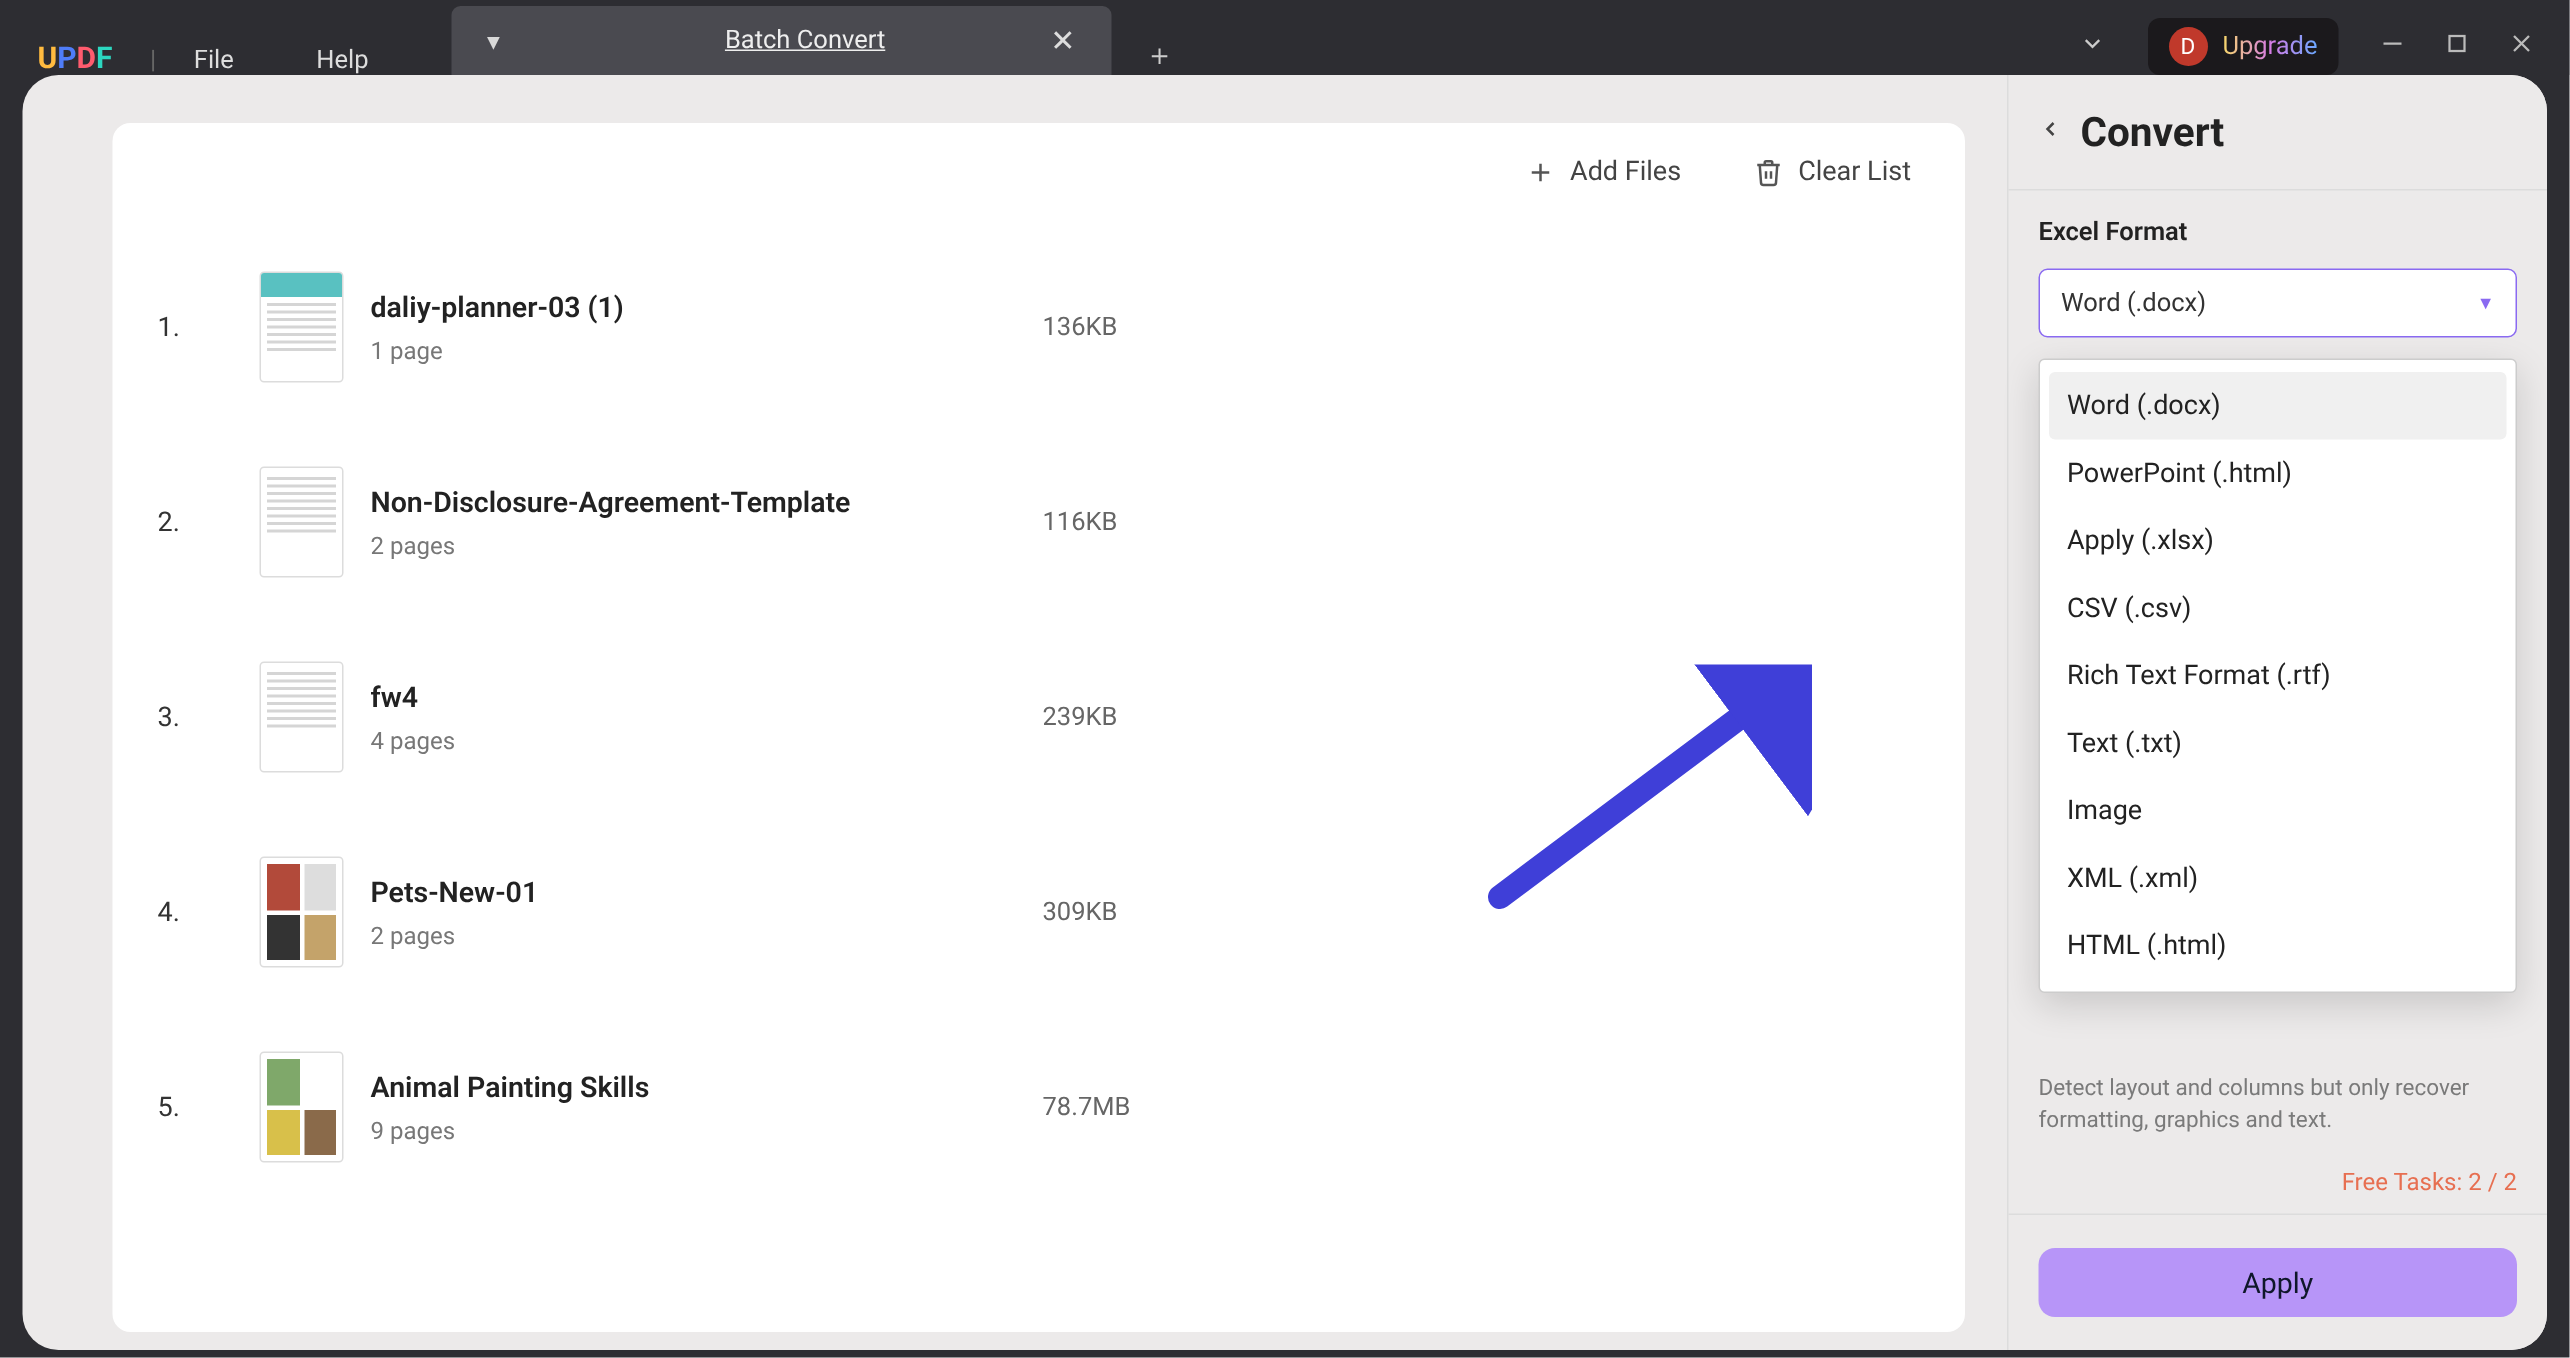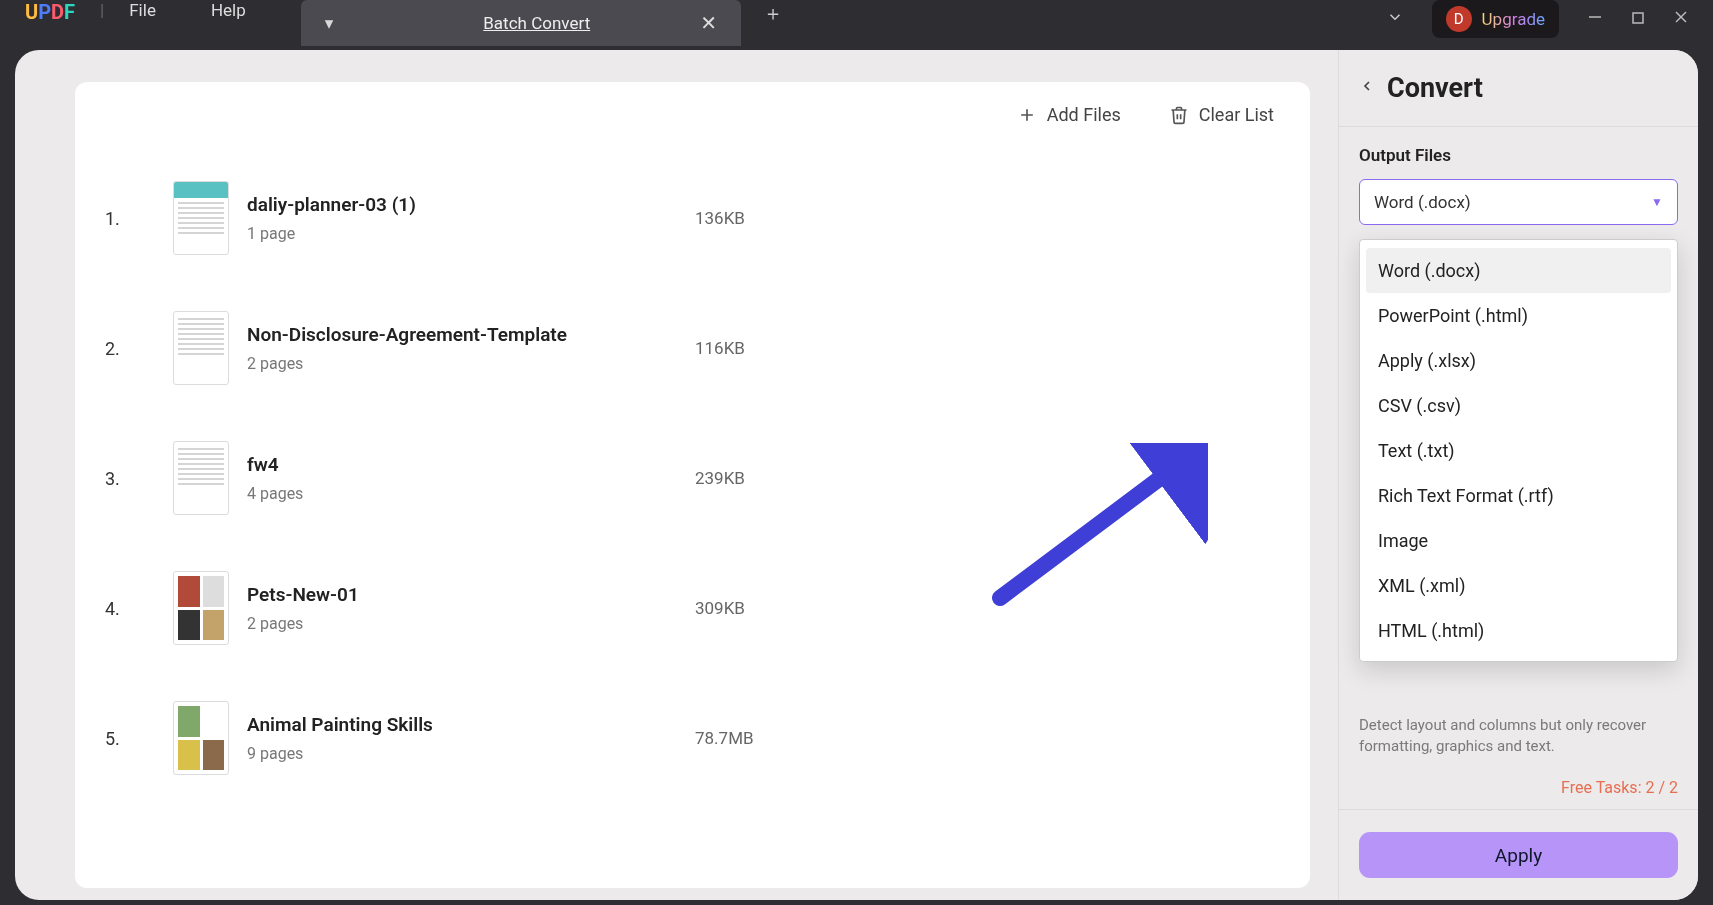--- a/index.html
+++ b/index.html
@@ -3,21 +3,21 @@
 <meta charset="utf-8">
 <style>
 * { margin: 0; padding: 0; box-sizing: border-box; font-family: -apple-system, BlinkMacSystemFont, "Segoe UI", Roboto, Arial, sans-serif; }
 body { background: #2d2d32; width: 1713px; height: 905px; overflow: hidden; }
 
 
 .titlebar {
   height: 50px;
   background: #2d2d32;
   display: flex;
-  align-items: flex-start;
+  align-items: flex-end;
   color: #ccc;
   font-size: 17px;
 }
 .logo { margin-left: 25px; font-weight: 700; font-size: 20px; }
 .logo .u { color: #ffbb3f; }
 .logo .p { color: #4f7df9; }
 .logo .d { color: #ff5b6e; }
 .logo .f { color: #2cd7c0; }
 .title-sep { color:#666; margin: 0 25px; }
 .menu-item { color:#ddd; margin-right: 55px; cursor:pointer; }
@@ -305,33 +305,33 @@
     <div class="rhdr">
       <span class="back">
         <svg width="16" height="16" viewBox="0 0 24 24" fill="none" stroke="#444" stroke-width="2.5">
             <polyline points="15 18 9 12 15 6"></polyline>
           </svg>
       </span>
       <h2>Convert</h2>
     </div>
 
     <div class="rbody">
-      <div class="lbl">Output Files</div>
+      <div class="lbl">Excel Format</div>
       <div class="select">
         <span>Word (.docx)</span>
         <span class="tri">▼</span>
       </div>
 
       <div class="dropdown" id="fmt-dd">
           <div class="opt sel">Word (.docx)</div>
           <div class="opt">PowerPoint (.html)</div>
           <div class="opt">Apply (.xlsx)</div>
           <div class="opt">CSV (.csv)</div>
+          <div class="opt">Rich Text Format (.rtf)</div>
           <div class="opt">Text (.txt)</div>
-          <div class="opt">Rich Text Format (.rtf)</div>
           <div class="opt">Image</div>
           <div class="opt">XML (.xml)</div>
           <div class="opt">HTML (.html)</div>
         </div>
 
       <div class="hintbox">
         <div class="hint">Detect layout and columns but only recover formatting, graphics and text.</div>
       </div>
     </div>
 

